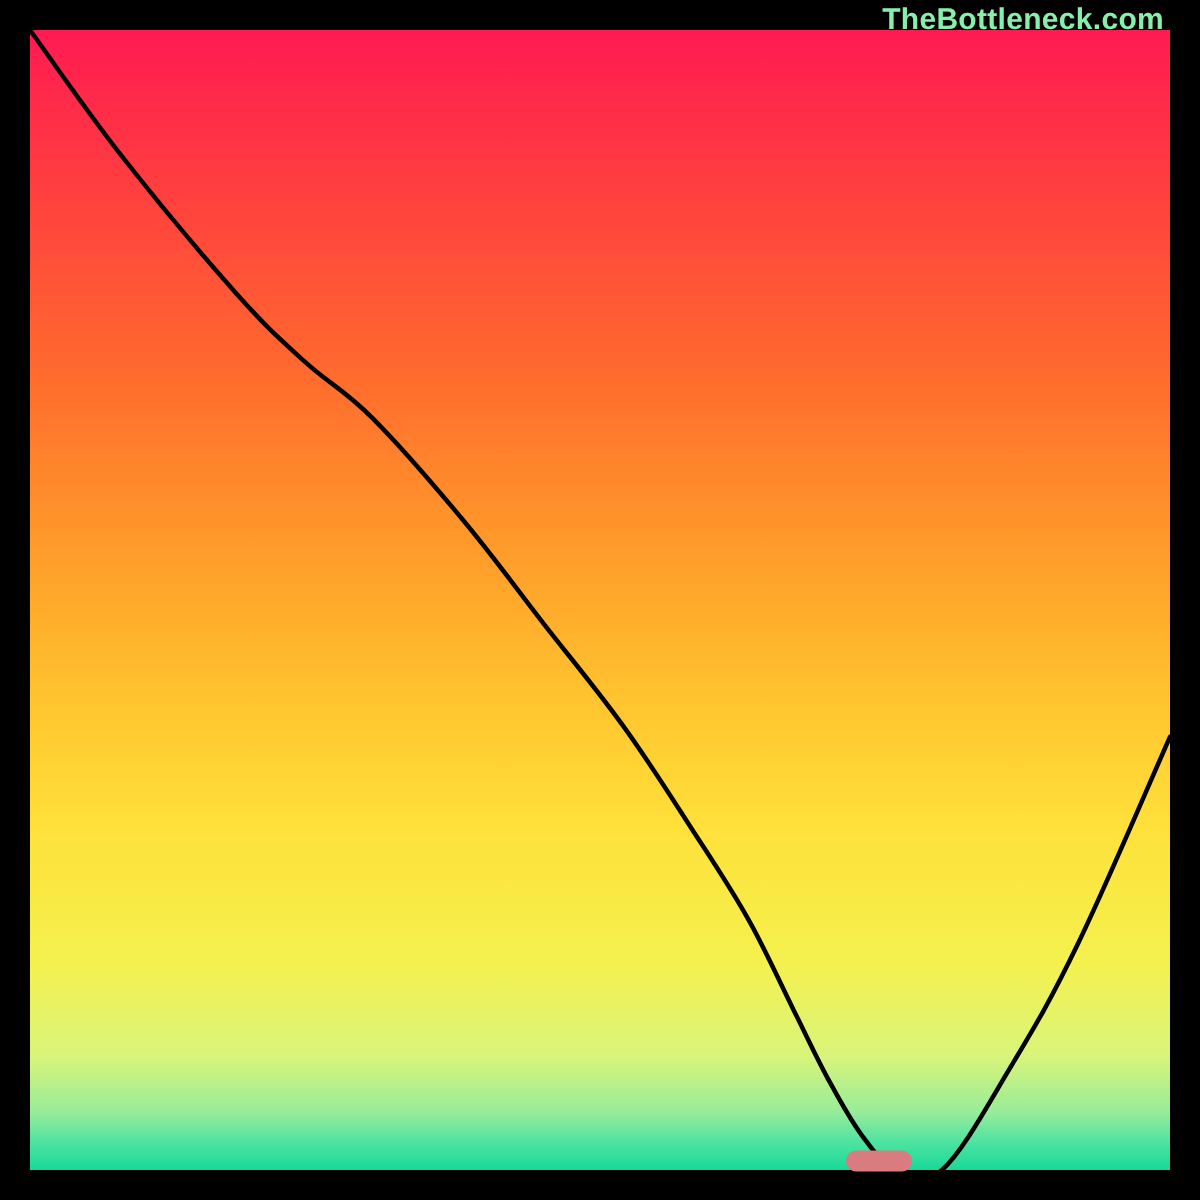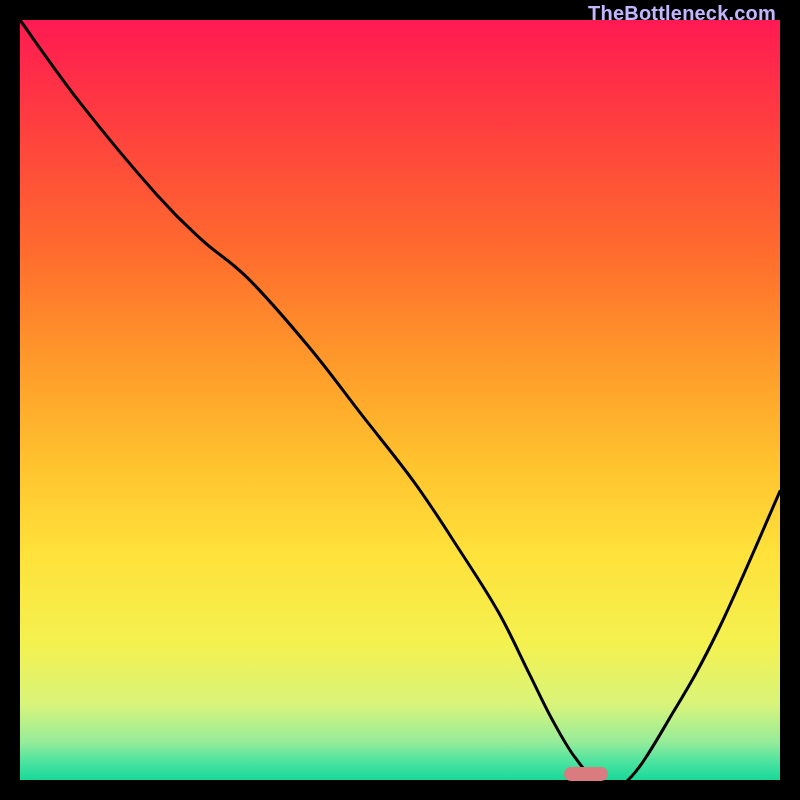--- a/index.html
+++ b/index.html
@@ -30,21 +30,21 @@
     height: 100%;
     overflow: visible;
   }
   .watermark {
     position: absolute;
     top: 2px;
     right: 24px;
     font-family: Arial, Helvetica, sans-serif;
     font-size: 20px;
     font-weight: 600;
-    color: #c4b5fd;
+    color: #86efac;
     letter-spacing: 0.2px;
   }
   .minimum-marker {
     position: absolute;
     width: 44px;
     height: 14px;
     border-radius: 7px;
     background: #d97b7f; 
     transform: translate(-50%, -50%);
   }

